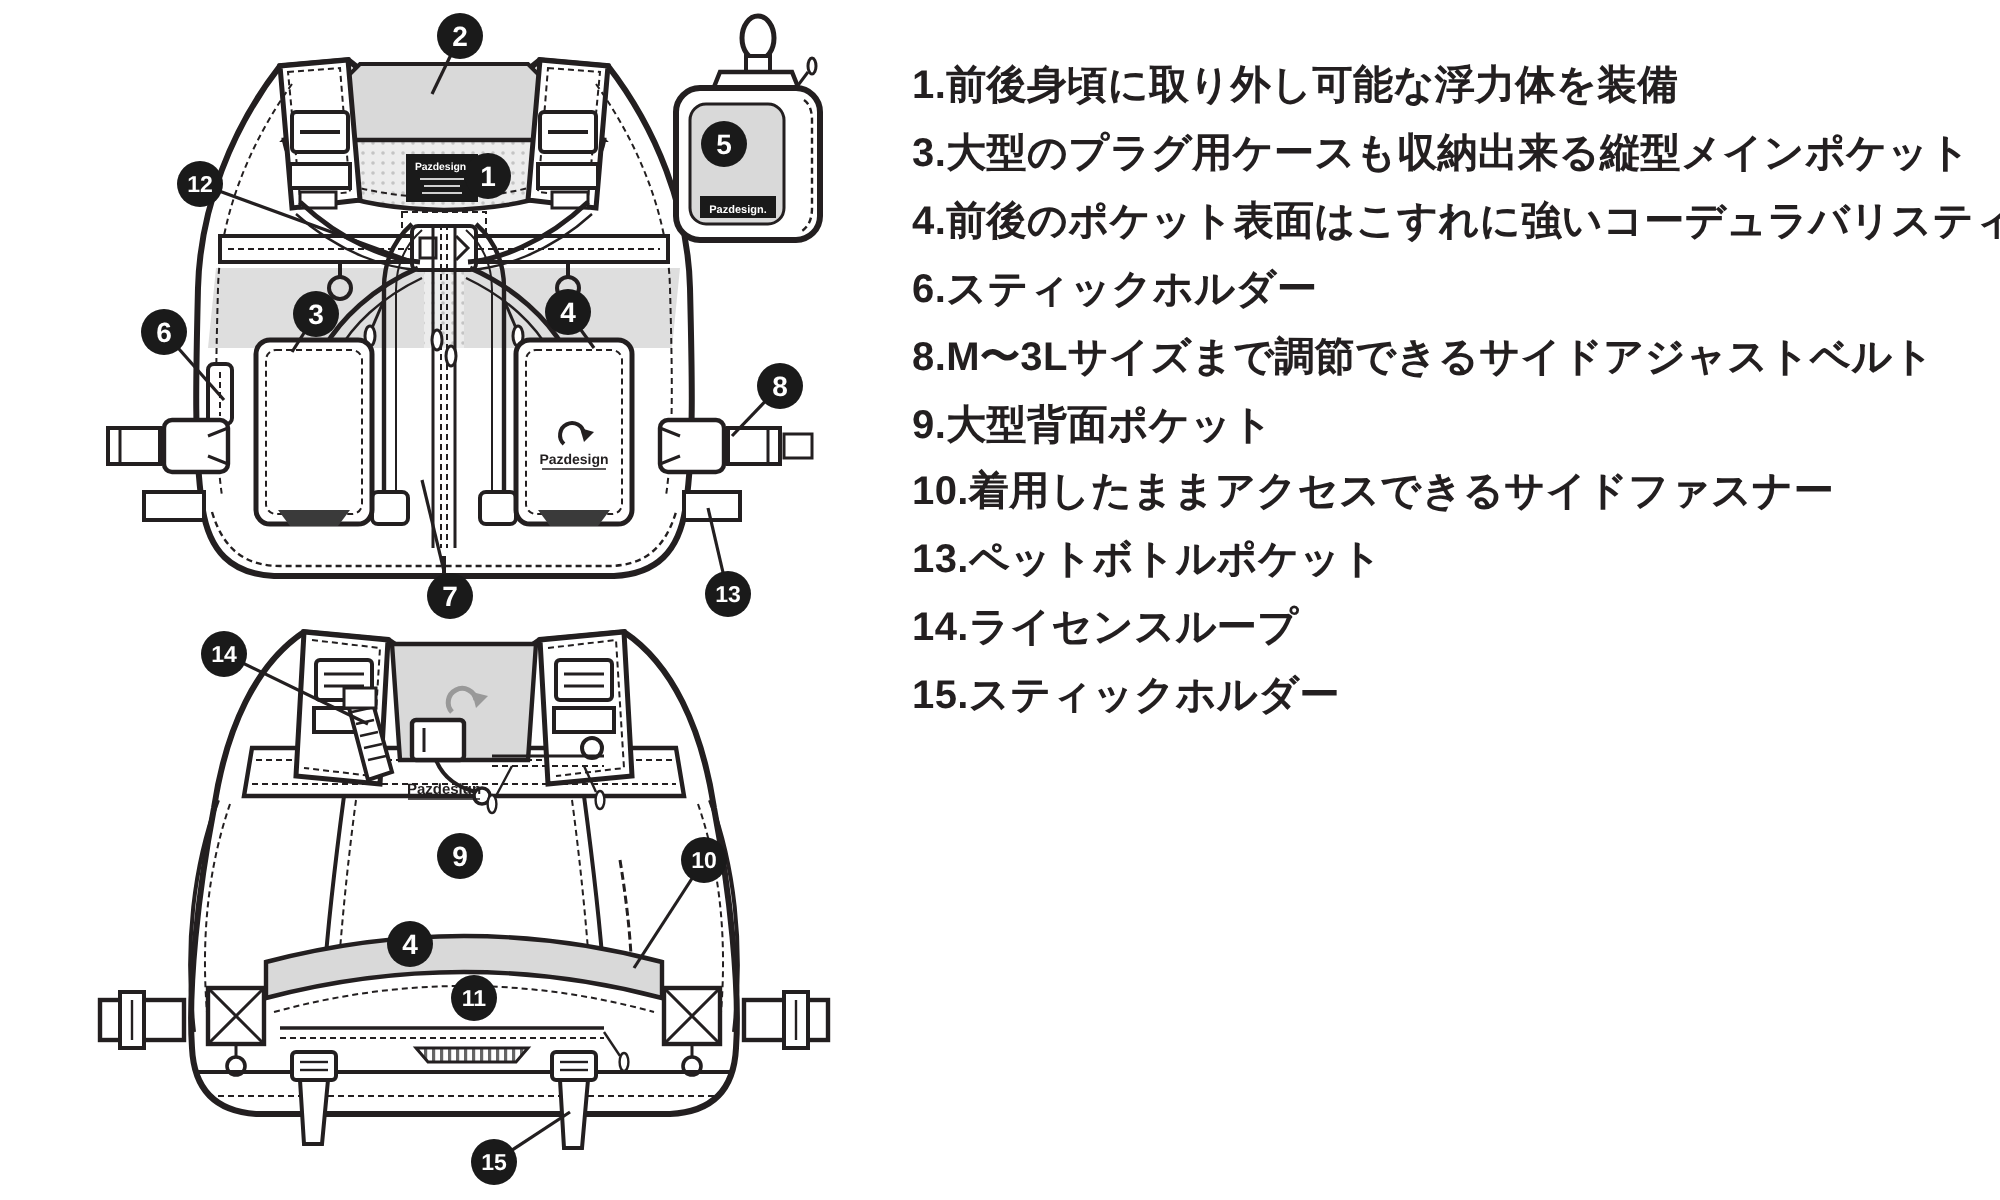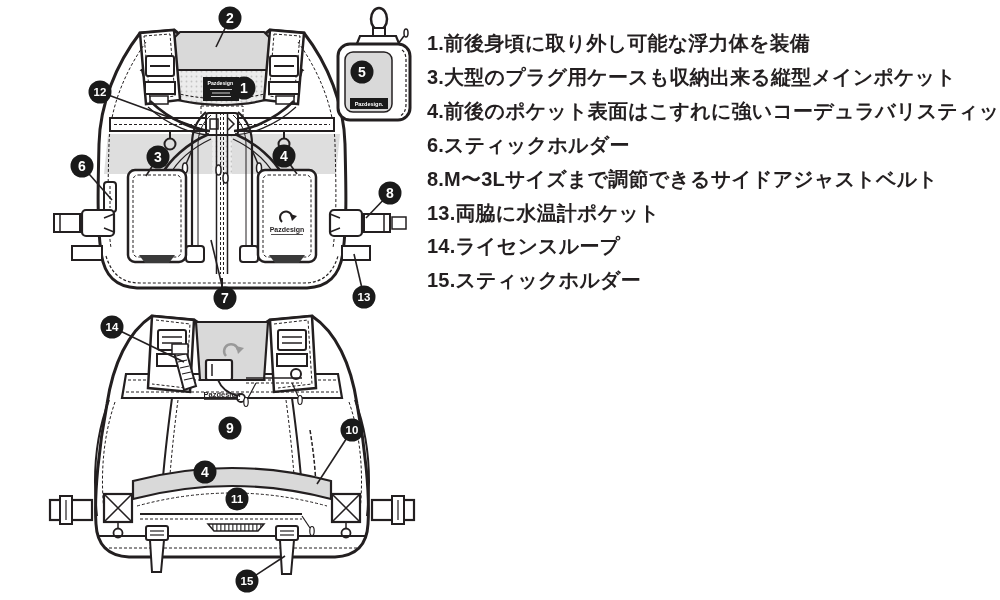--- a/index.html
+++ b/index.html
@@ -11,20 +11,21 @@
   .features{
     position:absolute;left:427px;top:27px;width:573px;
   }
   .feat{
     white-space:nowrap;
     font-weight:bold;
     font-size:20px;
     line-height:33.9px;
     color:#231f20;
     letter-spacing:0.2px;
+    margin-left:29px;
   }
   .feat .num{margin-right:0px;}
   svg .ln{stroke:#231f20;fill:none;}
   svg .fw{fill:#ffffff;stroke:#231f20;}
   svg .dash{stroke:#231f20;fill:none;stroke-dasharray:3 2;}
 </style>
 </head>
 <body>
 
 <div class="stage">
@@ -405,18 +406,20 @@
         </g>
       </g>
   </svg>
 
   <div class="features">
       <div class="feat"><span class="num">1.</span><span>前後身頃に取り外し可能な浮力体を装備</span></div>
       <div class="feat"><span class="num">3.</span><span>大型のプラグ用ケースも収納出来る縦型メインポケット</span></div>
       <div class="feat"><span class="num">4.</span><span>前後のポケット表面はこすれに強いコーデュラバリスティック</span></div>
       <div class="feat"><span class="num">6.</span><span>スティックホルダー</span></div>
       <div class="feat"><span class="num">8.</span><span>M〜3Lサイズまで調節できるサイドアジャストベルト</span></div>
-      <div class="feat"><span class="num">13.</span><span>両脇に水温計ポケット</span></div>
+      <div class="feat"><span class="num">9.</span><span>大型背面ポケット</span></div>
+      <div class="feat"><span class="num">10.</span><span>着用したままアクセスできるサイドファスナー</span></div>
+      <div class="feat"><span class="num">13.</span><span>ペットボトルポケット</span></div>
       <div class="feat"><span class="num">14.</span><span>ライセンスループ</span></div>
       <div class="feat"><span class="num">15.</span><span>スティックホルダー</span></div>
     </div>
 
 </div>
 
 </body></html>

